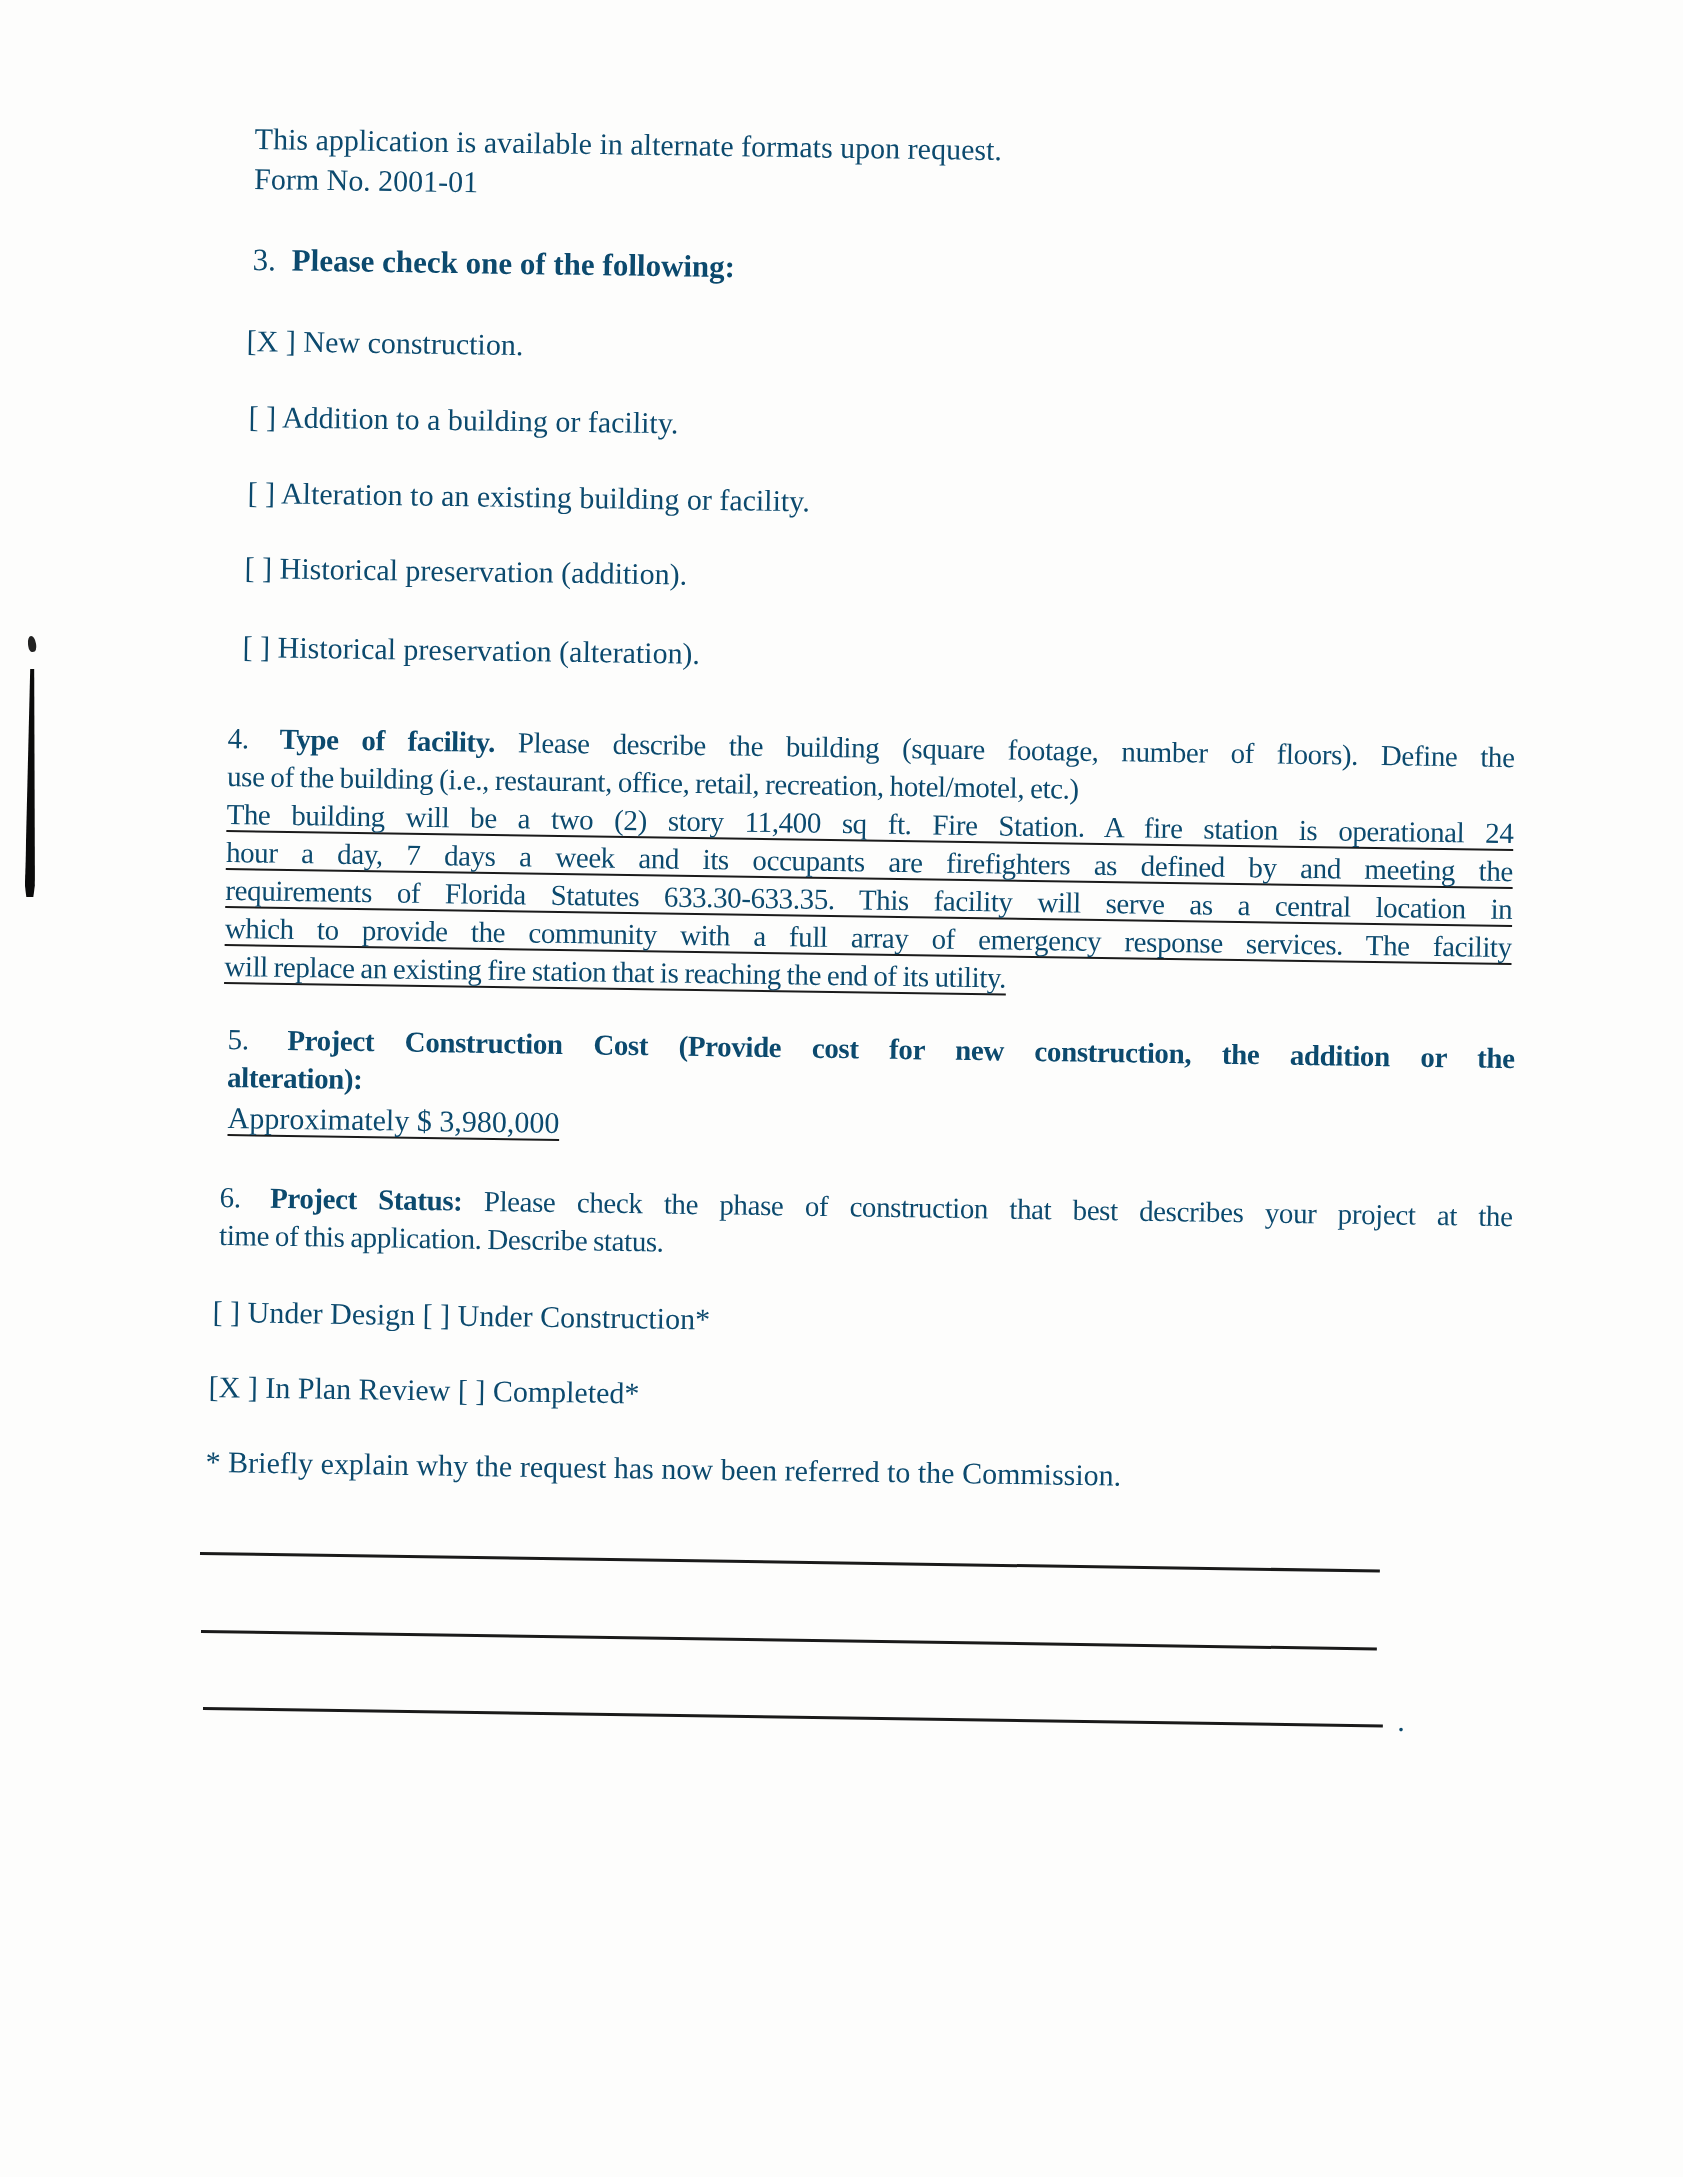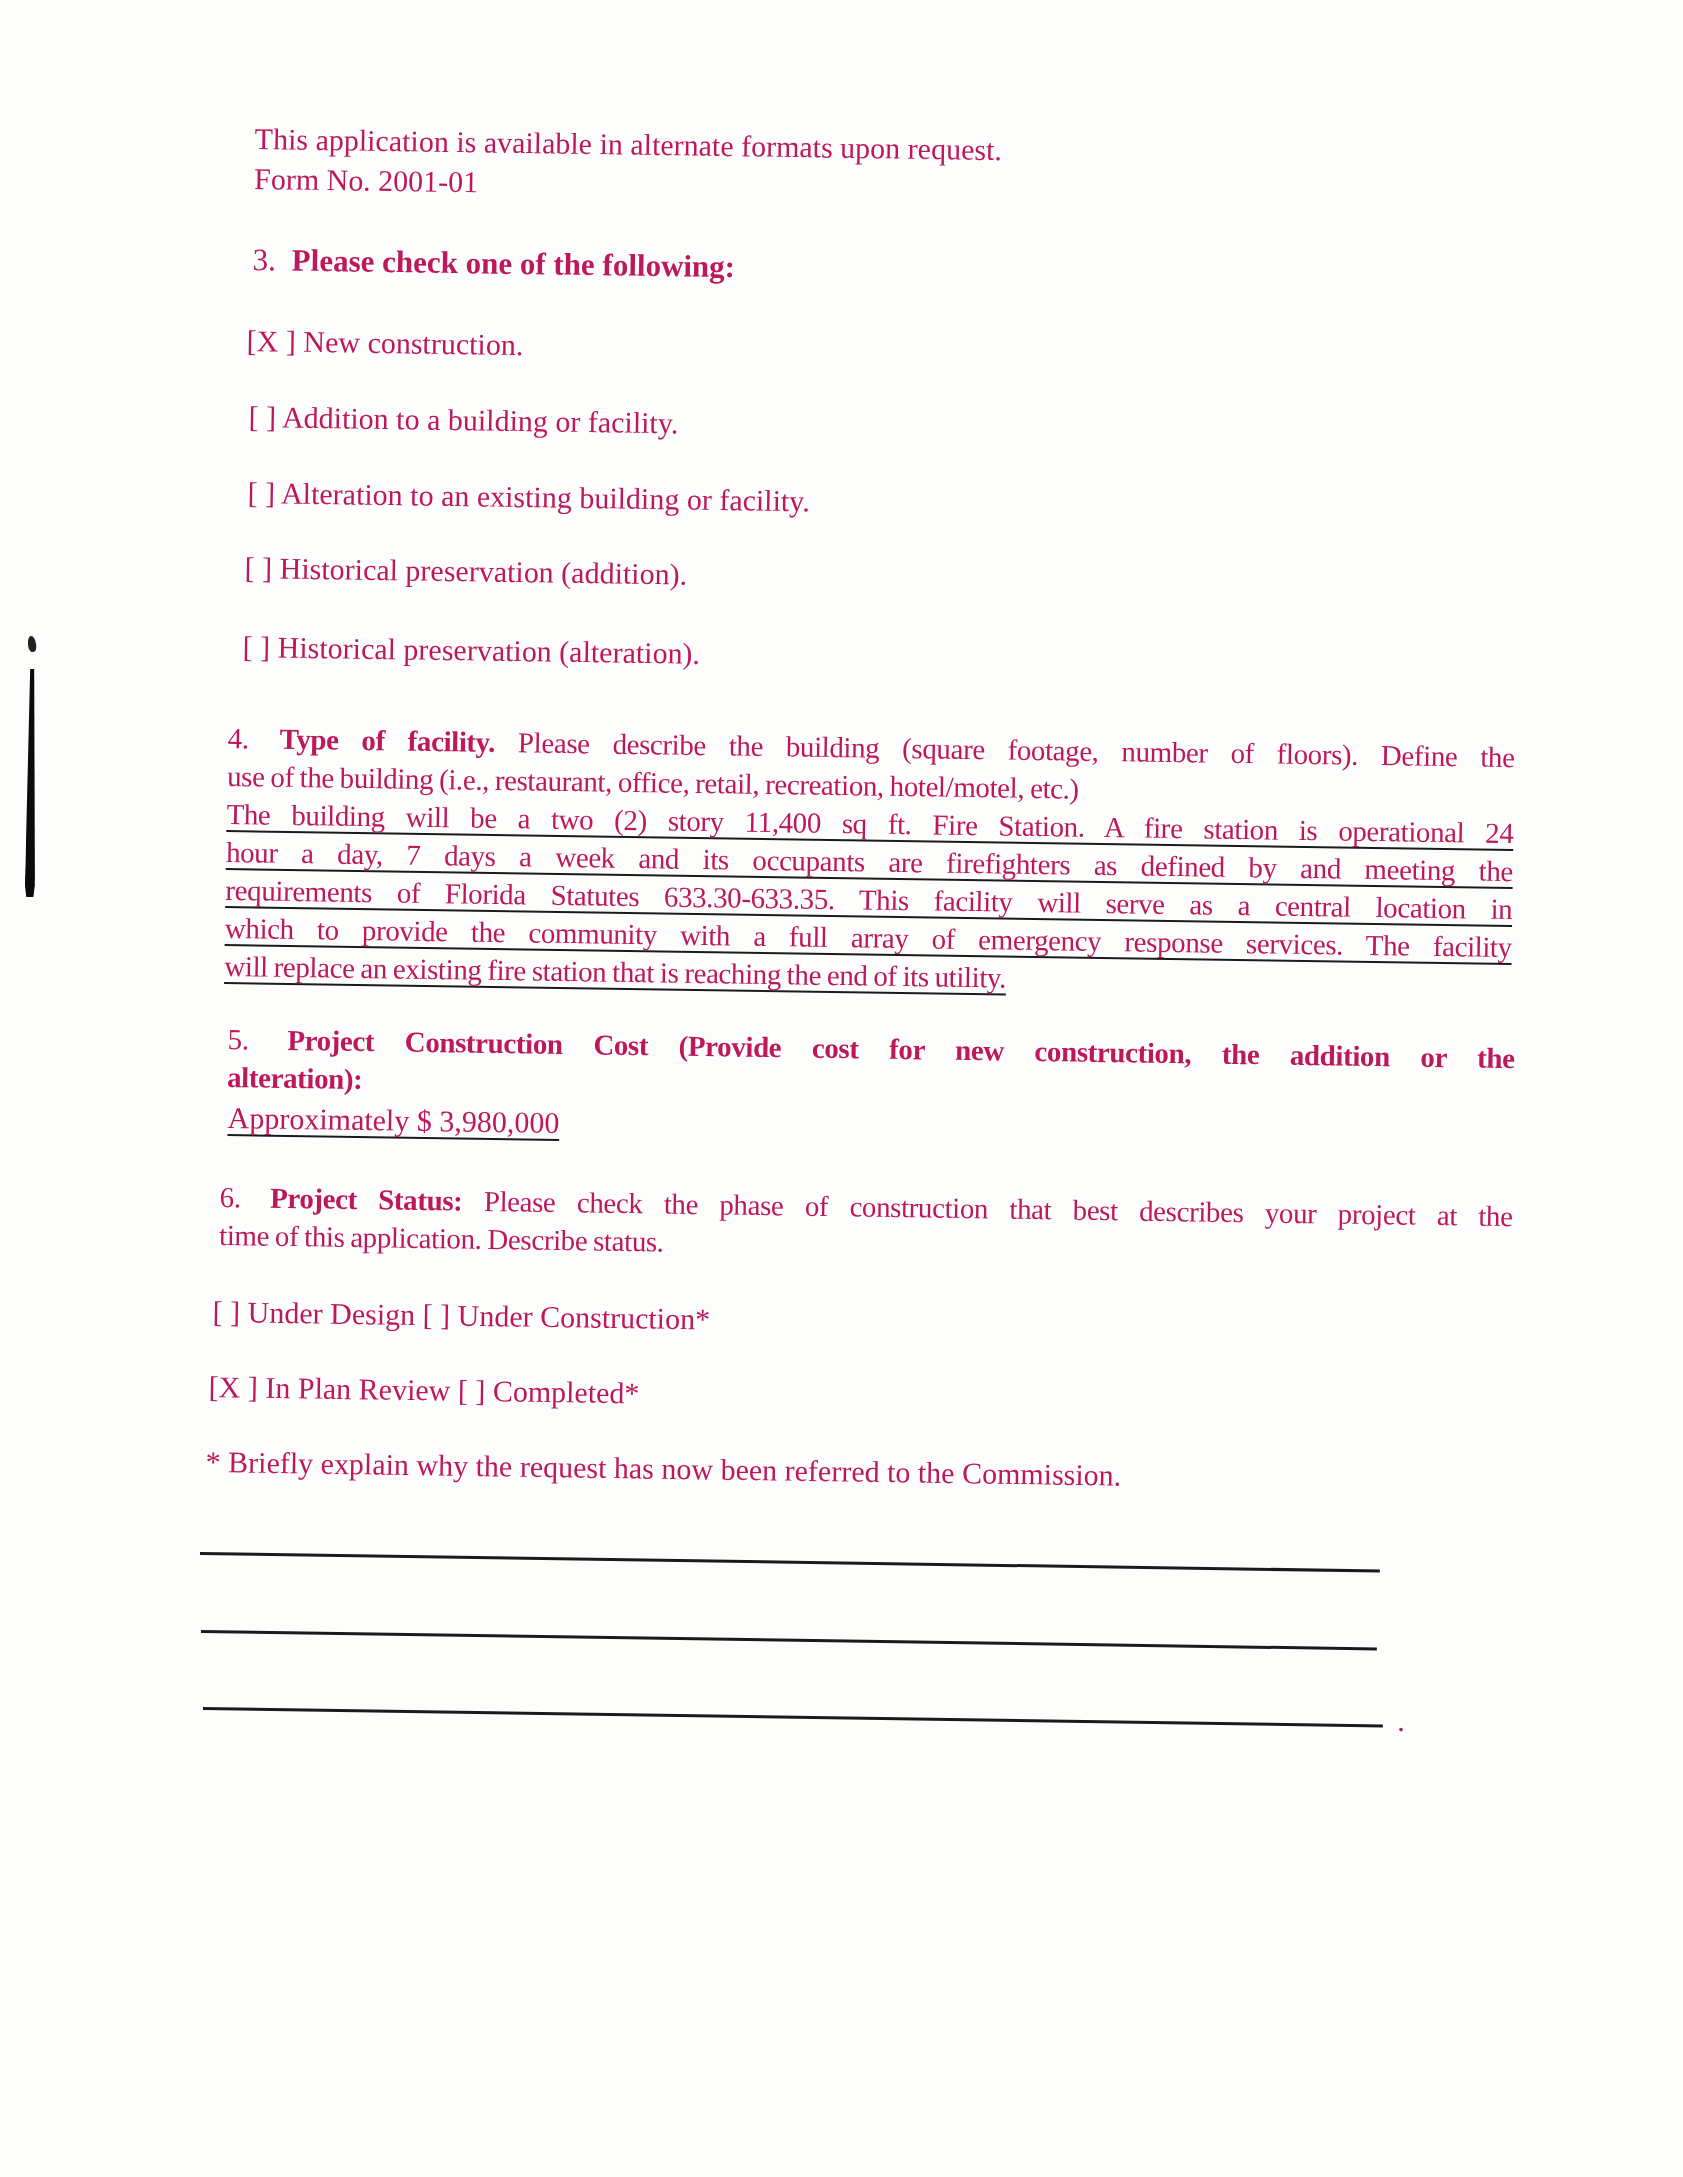--- a/index.html
+++ b/index.html
@@ -3,21 +3,21 @@
 <meta charset="utf-8">
 <style>
   html, body { margin: 0; padding: 0; background: #ffffff; }
   .page {
     position: relative;
     width: 1683px;
     height: 2177px;
     background: #fdfdfc;
     overflow: hidden;
     font-family: "Liberation Serif", "DejaVu Serif", serif;
-    color: #be185d;
+    color: #0c4a6e;
   }
   .abs  { position: absolute; }
   .tilt { transform: rotate(0.85deg); transform-origin: 0 0; }
 
   .ln   { font-size: 30px; line-height: 40px; white-space: nowrap; }
   .h    { font-size: 31px; white-space: nowrap; }
   .opt  { font-size: 30px; white-space: nowrap; }
   .mk   { }
   .num  { margin-right: 8px; }
   b     { font-weight: 700; }

